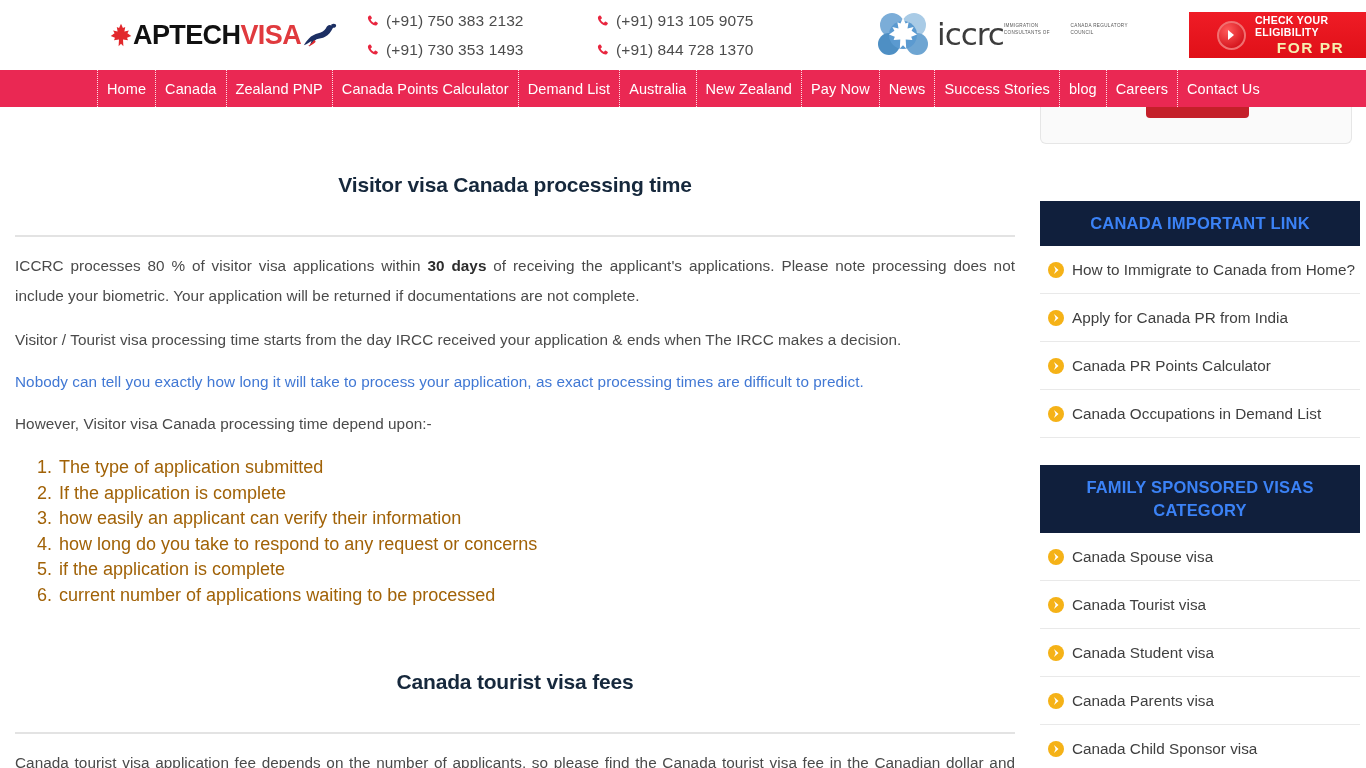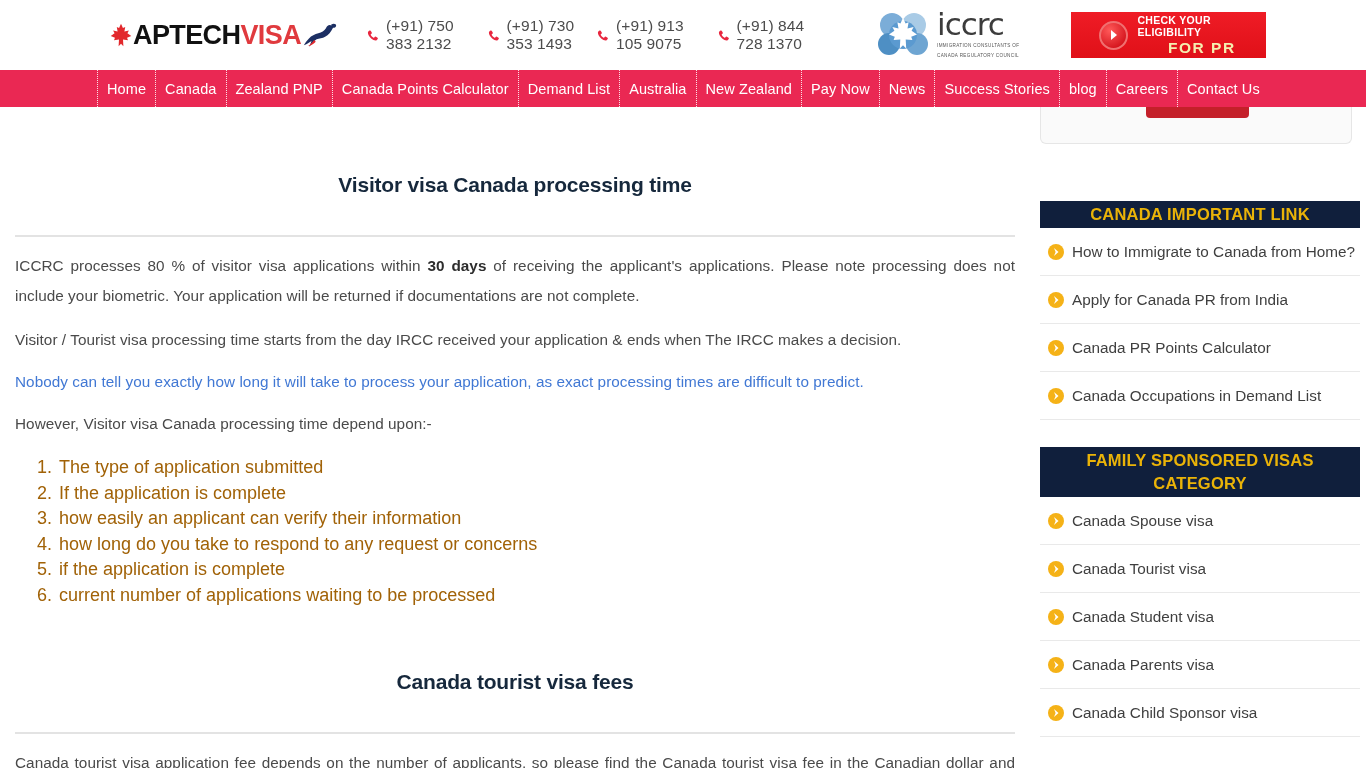--- a/index.html
+++ b/index.html
@@ -26,33 +26,33 @@
     font-size: 27px; font-weight: 700; letter-spacing: -0.6px; line-height: 1;
   }
   .logo-aptech { color: #111111; }
   .logo-visa { color: #e03a3e; }
   .kangaroo-icon { width: 34px; height: 26px; margin-left: 2px; flex: none; }
 
   .phones {
     margin-left: 30px;
     display: flex; gap: 0px;
   }
-  .phone-col { display: flex; flex-direction: row; gap: 11px; width: 230px; }
+  .phone-col { display: flex; flex-direction: column; gap: 11px; width: 230px; }
   .phone-row { display: flex; align-items: center; gap: 7px; }
   .phone-icon { width: 12px; height: 13px; flex: none; }
   .phone-num {
     font-size: 15.5px; color: #4c4c4c; letter-spacing: 0.1px;
     font-family: "Liberation Sans", sans-serif;
   }
 
   .iccrc {
     margin-left: 50px; display: flex; align-items: center; gap: 8px;
   }
   .iccrc-mark { width: 52px; height: 50px; flex: none; }
-  .iccrc-txt { display: flex; flex-direction: column; }
+  .iccrc-txt { display: flex; }
   .iccrc-word {
     font-size: 31px; font-weight: 400; color: #3c3c3c;
     letter-spacing: -1px; line-height: 0.95;
     font-family: "DejaVu Sans", sans-serif;
   }
   .iccrc-sub {
     font-size: 4.6px; color: #555; line-height: 1.5; letter-spacing: 0.35px;
     margin-top: 3px;
   }
 
@@ -131,23 +131,23 @@
     border-top: none;
     border-radius: 0 0 6px 6px;
   }
   .peek-btn {
     position: absolute; left: 105px; top: -6px;
     width: 103px; height: 17px;
     background: #c4202a; border-radius: 0 0 4px 4px;
   }
   .widget { width: 320px; margin-bottom: 0; }
   .widget-head {
-    background: #101f3c; color: #eab308;
+    background: #101f3c; color: #3b82f6;
     font-size: 16.5px; font-weight: 700; letter-spacing: 0.2px;
-    text-align: center; padding: 2px 8px;
+    text-align: center; padding: 11px 8px;
     line-height: 23px;
   }
   .widget-list { list-style: none; }
   .widget-list li {
     display: flex; align-items: flex-start; gap: 8px;
     padding: 11px 2px 11px 8px;
     border-bottom: 1px solid #e9e9e9;
     font-size: 15.3px; color: #3f3f3f; line-height: 25px;
     cursor: pointer;
   }

